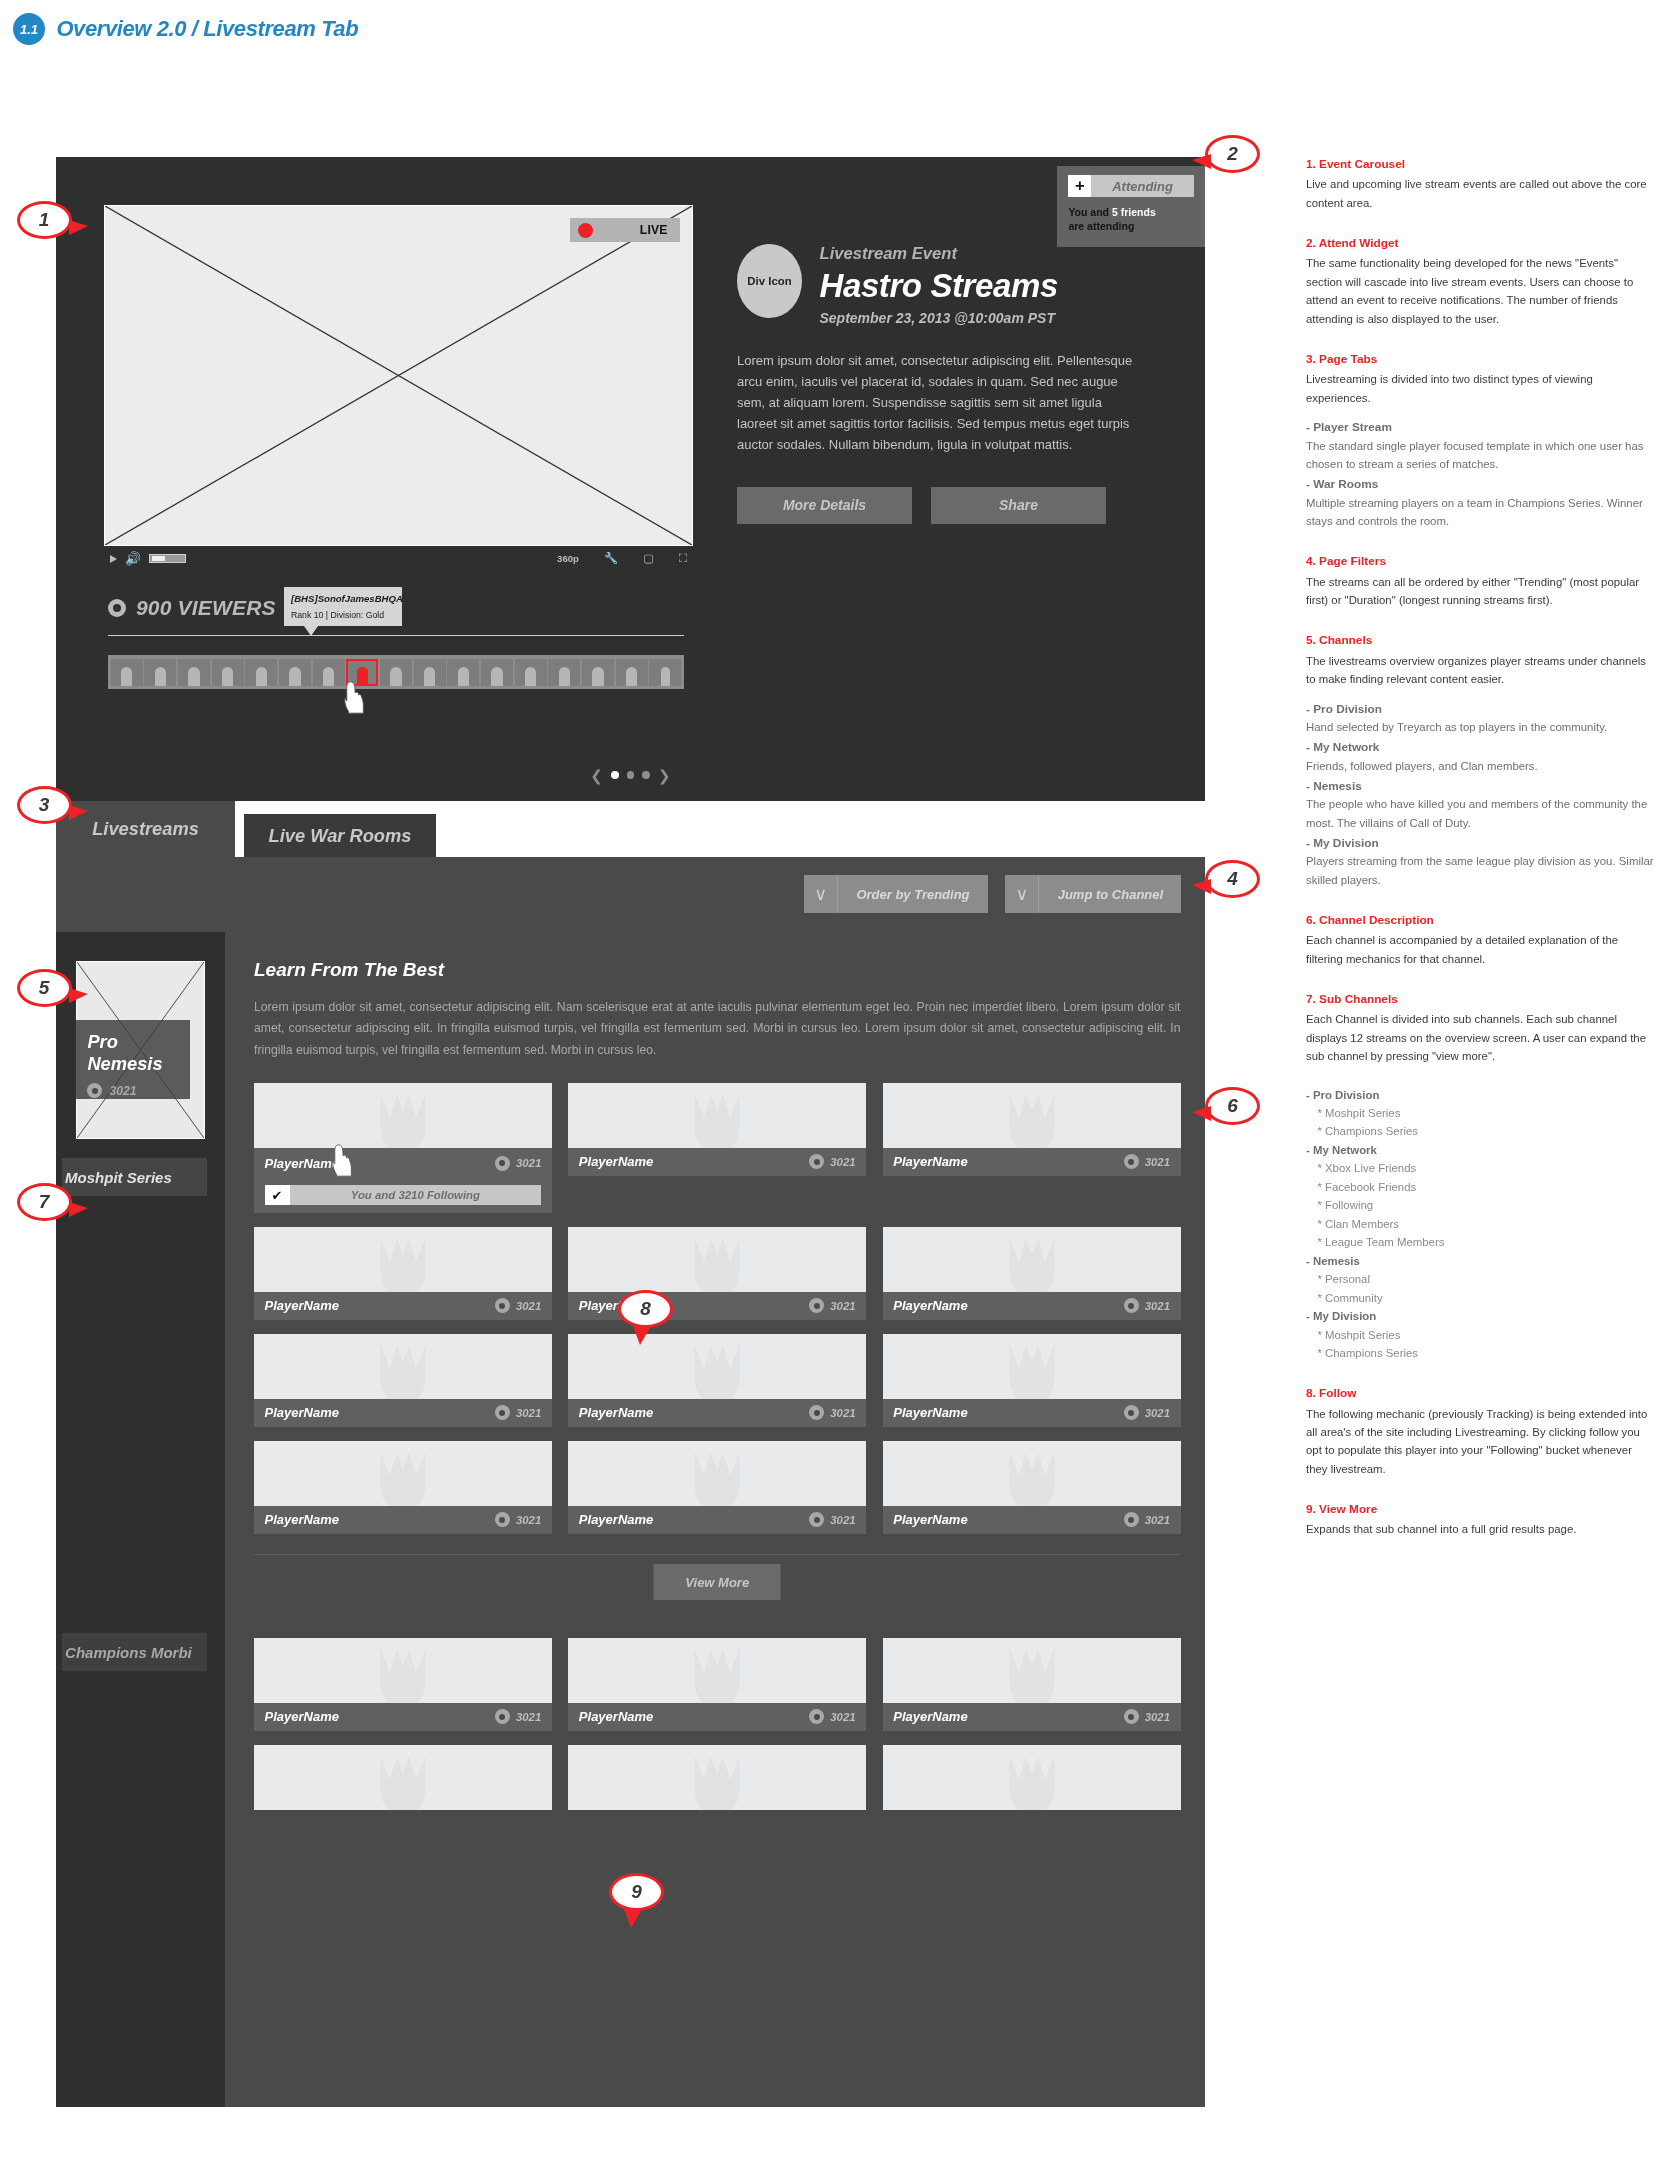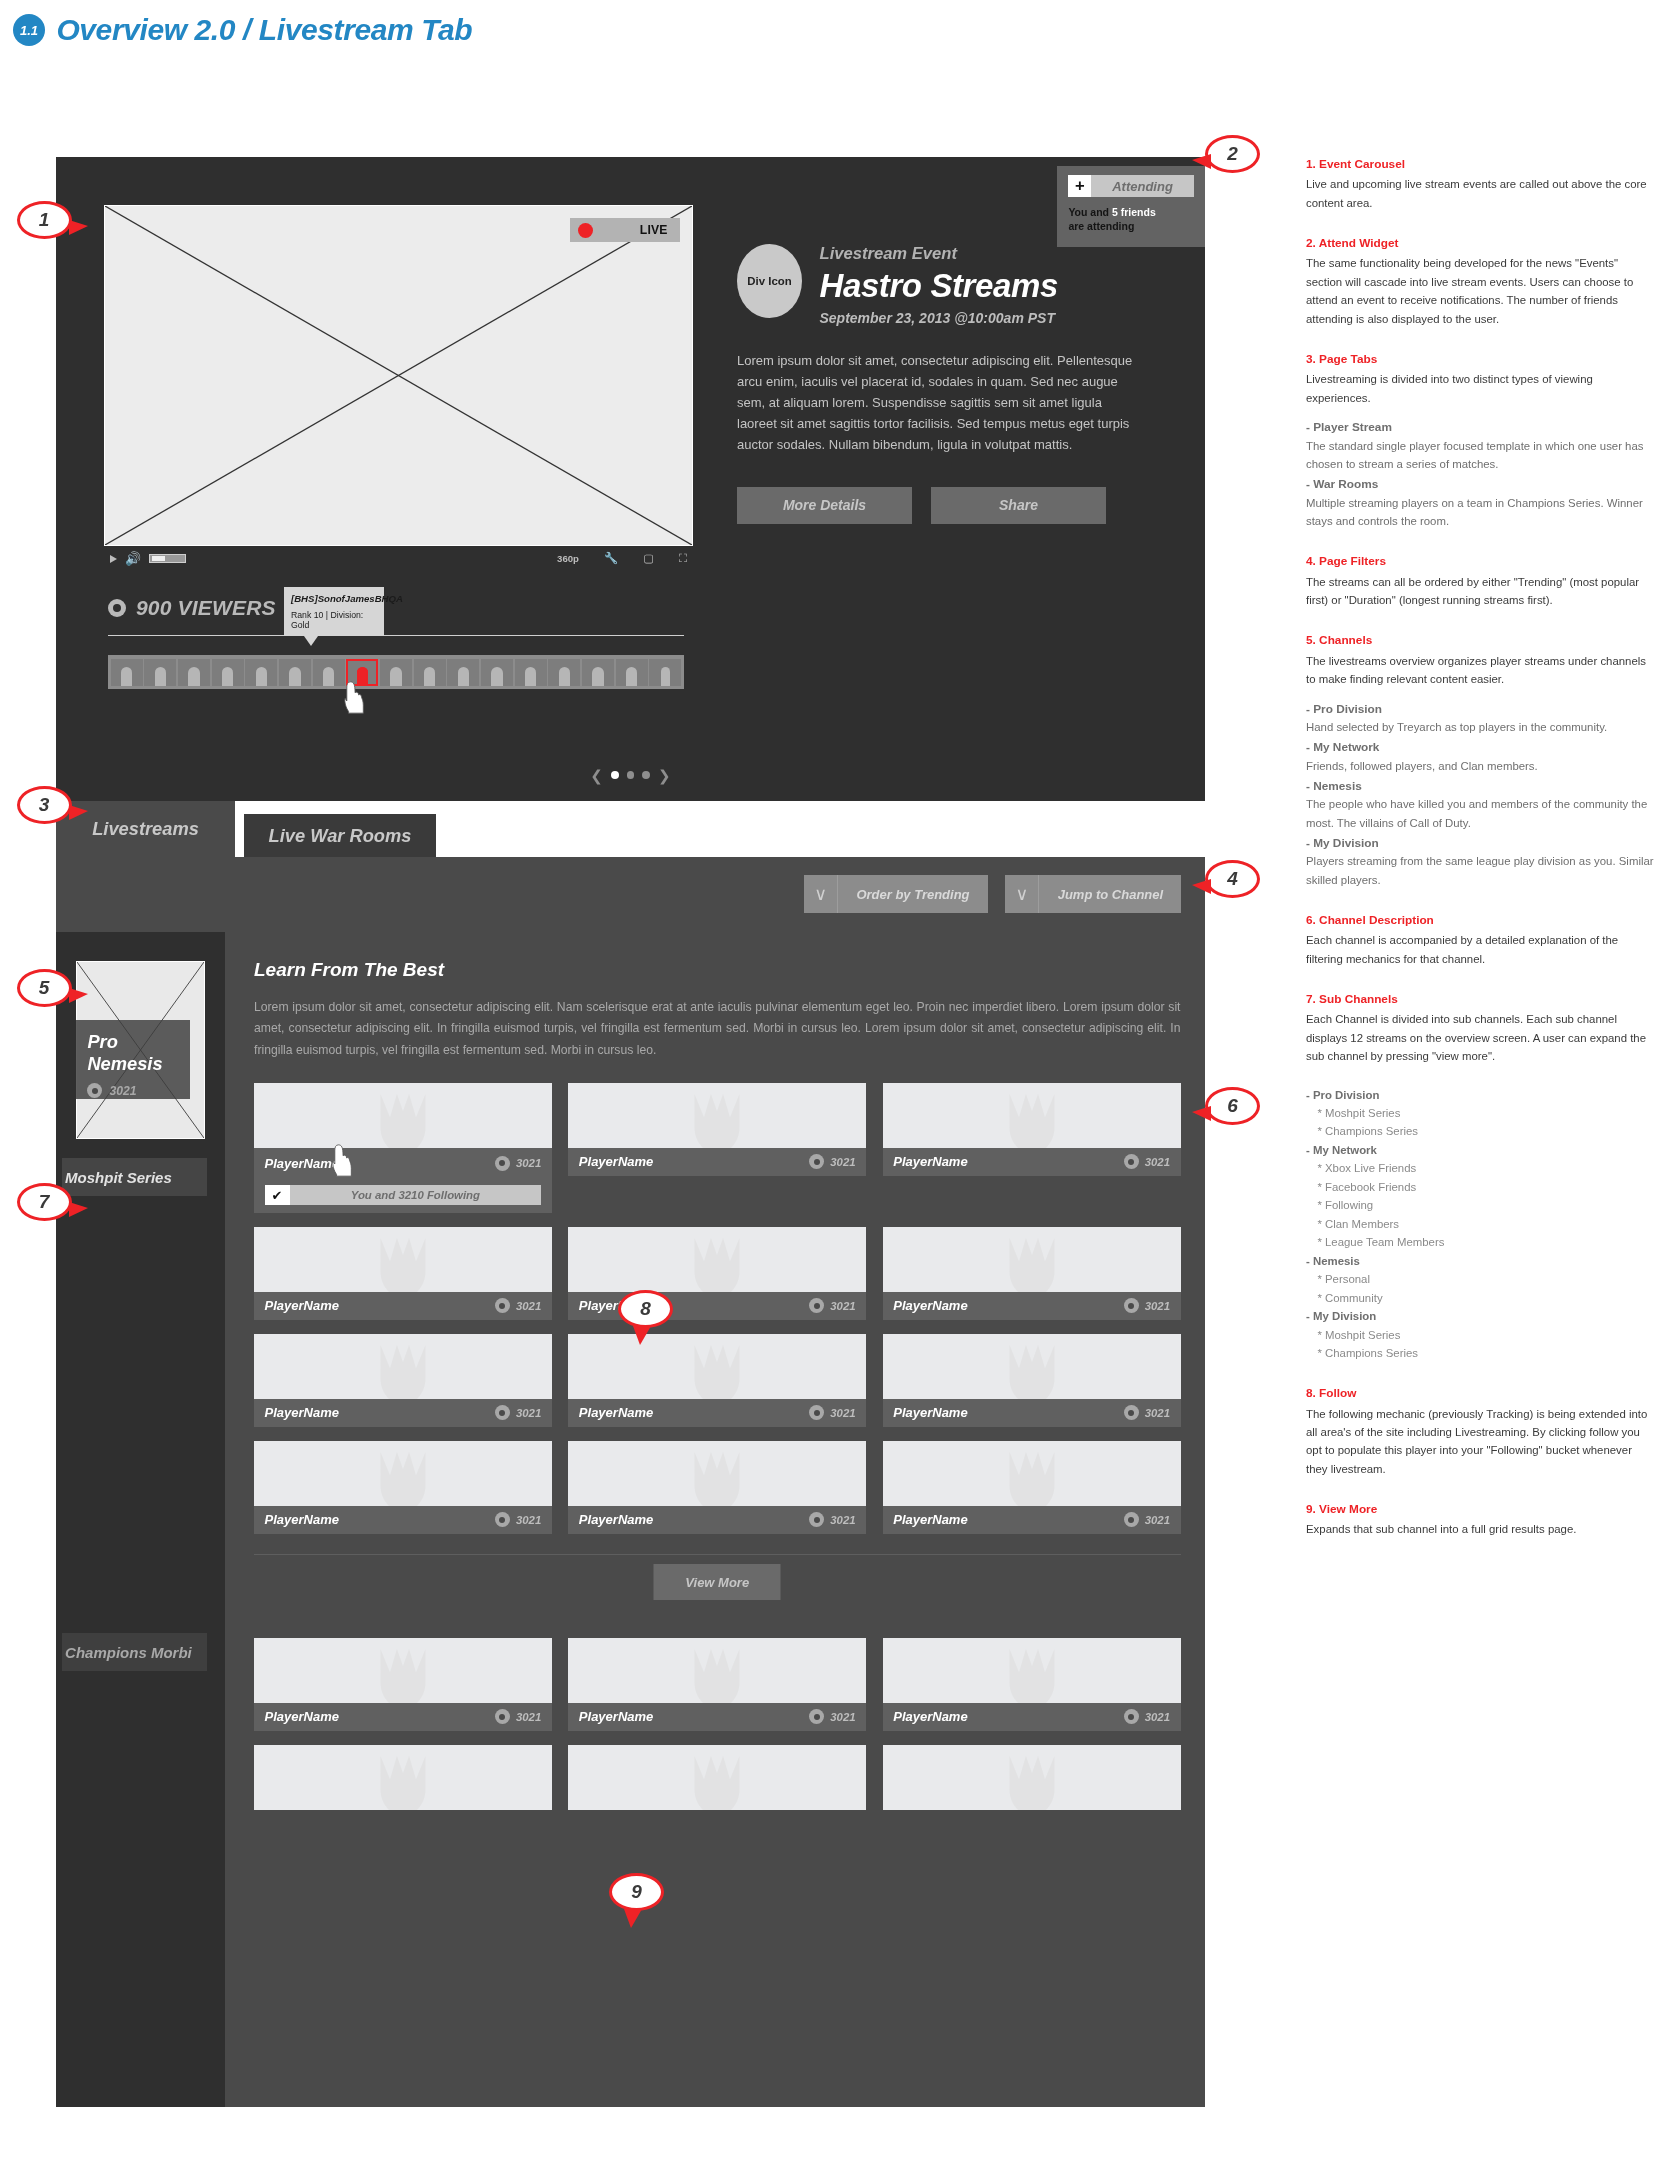--- a/index.html
+++ b/index.html
@@ -13,21 +13,21 @@
 
   
   .doc-header { position: absolute; left: 13px; top: 13px; display: flex; align-items: center; gap: 11.4px; }
   .doc-badge {
     width: 32px; height: 32px; border-radius: 50%;
     background: #2387c4; color: #fff;
     display: flex; align-items: center; justify-content: center;
     font-size: 13px; font-weight: bold; font-style: italic;
   }
   .doc-title {
-    color: #2387c4; font-size: 30px; font-weight: bold; font-style: italic;
+    color: #2387c4; font-size: 22px; font-weight: bold; font-style: italic;
     letter-spacing: -0.4px; white-space: nowrap;
   }
 
   
   .mock { position: absolute; left: 56px; top: 157px; width: 1149px; }
 
   .hero { background: #2f2f2f; padding: 0; position: relative; height: 644px; }
 
   .video-wrap { position: absolute; left: 48px; top: 48px; width: 589px; }
   .video-box {
@@ -73,21 +73,21 @@
     content: ""; width: 11.4px; height: 19px; background: #b6b6b6;
     border-radius: 6.1px 6.1px 0 0;
   }
   .thumb.sel { background: #ee2226; }
   .thumb.sel::after { background: #ee2226; box-shadow: inset 0 0 0 1.7px #ee2226; }
   .thumb.sel { outline: 2.2px solid #ee2226; outline-offset: -2.2px; background:#7d7d7d; }
   .thumb.sel::after { background: #ee2226; }
   .thumb.last::after { width: 9.6px; height: 18.3px; background: #b6b6b6; }
 
   .tooltip-player {
-    position: absolute; left: 228px; top: 430px; width: 100px; background: #d6d6d6; padding: 6.1px 7px;
+    position: absolute; left: 228px; top: 430px; width: 118px; background: #d6d6d6; padding: 6.1px 7px;
   }
   .tooltip-player .tp-name { font-size: 9.6px; font-weight: bold; font-style: italic; color: #1b1b1b; }
   .tooltip-player .tp-sub { font-size: 8.7px; color: #1b1b1b; margin-top: 6.1px; }
   .tooltip-player::after {
     content: ""; position: absolute; left: 20px; bottom: -9.6px;
     border-left: 7px solid transparent; border-right: 7px solid transparent; border-top: 10.5px solid #d6d6d6;
   }
 
   .cursor { position: absolute; width: 23px; height: 33px; pointer-events: none; }
 

